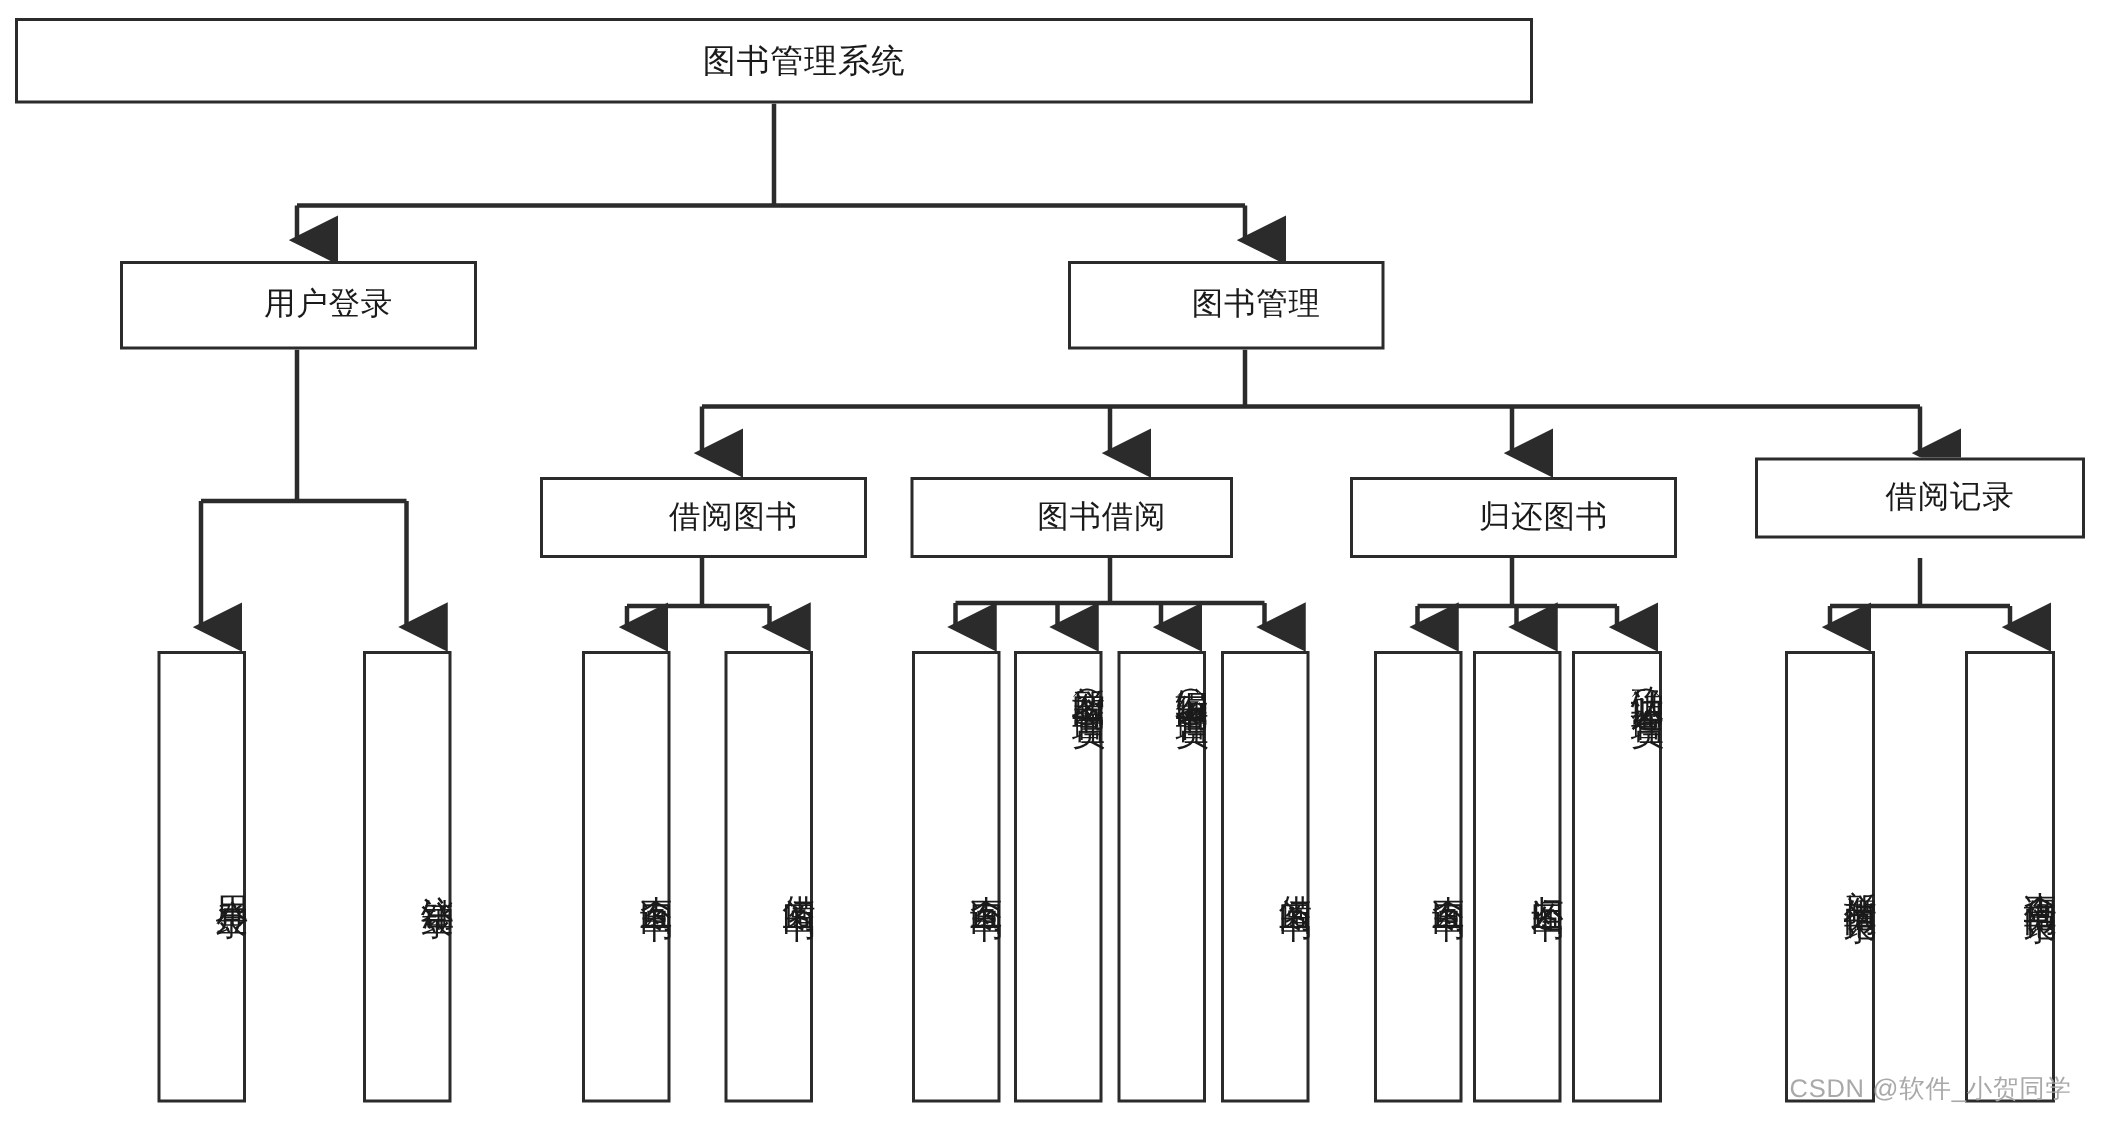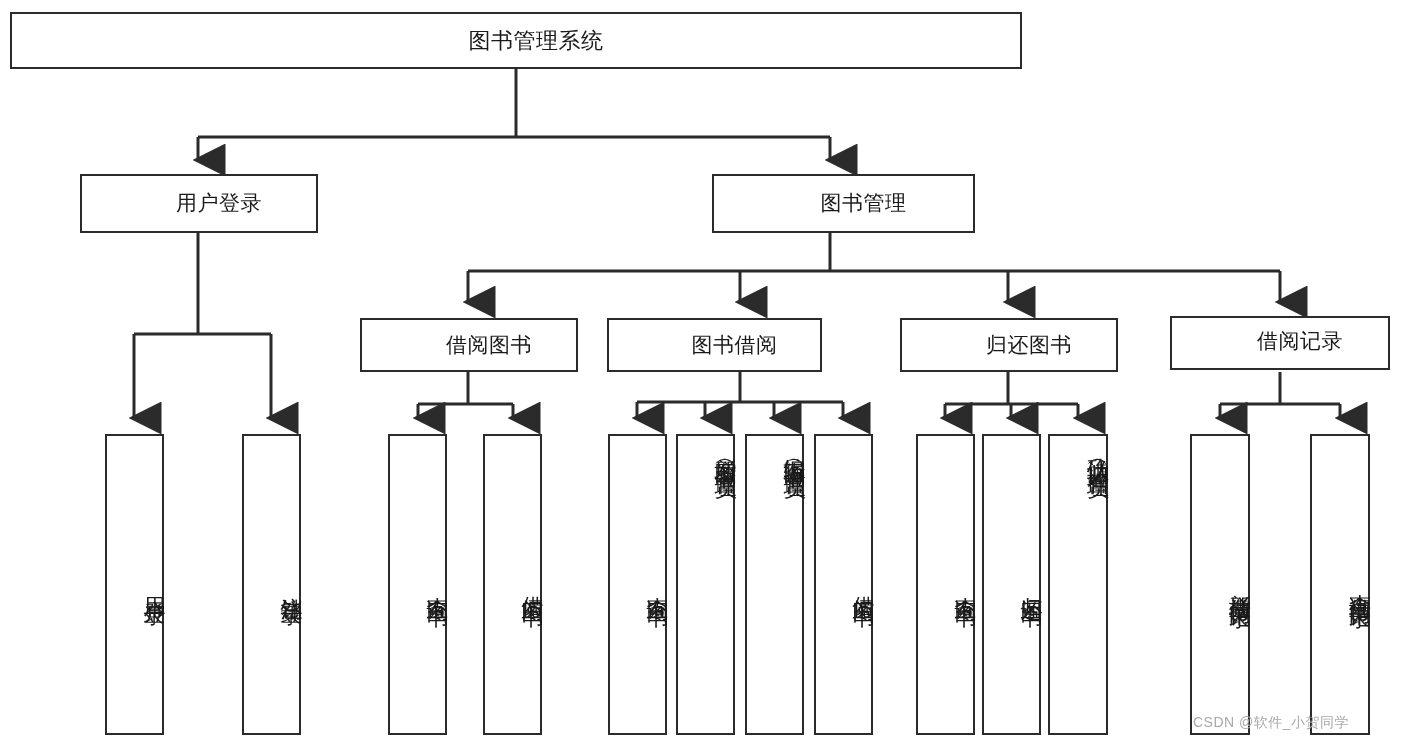--- a/index.html
+++ b/index.html
@@ -52,21 +52,21 @@
     text-orientation: upright;
     font-size: 22px;
     line-height: 1.1;
     letter-spacing: 3px;
     white-space: nowrap;
   }
   .node.leaf.center .node-label { margin-top: auto; margin-bottom: auto; }
   .node.leaf.top .node-label { margin-top: 4px; }
   .watermark {
     position: absolute;
-    font-size: 14px;
+    font-size: 17px;
     color: #a9a9a9;
     white-space: nowrap;
     letter-spacing: 0.5px;
   }
 </style>
 </head>
 <body>
 
 <div id="canvas">
 
@@ -122,37 +122,37 @@
   </svg>
 
   <div class="node root" style="left:10px; top:12px; width:1012px; height:57px;">
     <span class="node-label">图书管理系统</span>
   </div>
 
   <div class="node" style="left:80px; top:174px; width:238px; height:59px;">
     <span class="node-label">用户登录</span>
   </div>
 
-  <div class="node" style="left:712px; top:174px; width:263px; height:59px;">
+  <div class="node" style="left:712px; top:174px; width:211px; height:59px;">
     <span class="node-label">图书管理</span>
   </div>
 
   <div class="node" style="left:360px; top:318px; width:218px; height:54px;">
     <span class="node-label">借阅图书</span>
   </div>
 
   <div class="node" style="left:607px; top:318px; width:215px; height:54px;">
     <span class="node-label">图书借阅</span>
   </div>
 
   <div class="node" style="left:900px; top:318px; width:218px; height:54px;">
     <span class="node-label">归还图书</span>
   </div>
 
-  <div class="node" style="left:1170px; top:316px; width:220px; height:54px;font-family:Liberation Mono, monospace;">
+  <div class="node" style="left:1170px; top:305px; width:220px; height:54px;">
     <span class="node-label">借阅记录</span>
   </div>
 
   <div class="node leaf center" style="left:105px; top:434px; width:59px; height:301px;">
     <span class="node-label">用户登录</span>
   </div>
 
   <div class="node leaf center" style="left:242px; top:434px; width:59px; height:301px;">
     <span class="node-label">注销登录</span>
   </div>

